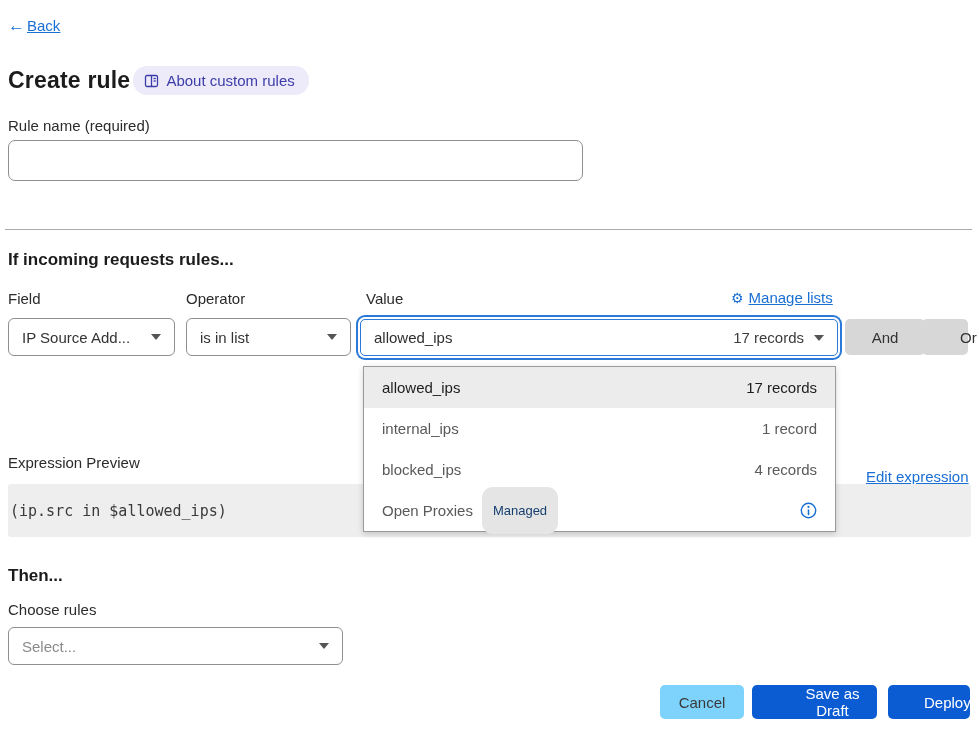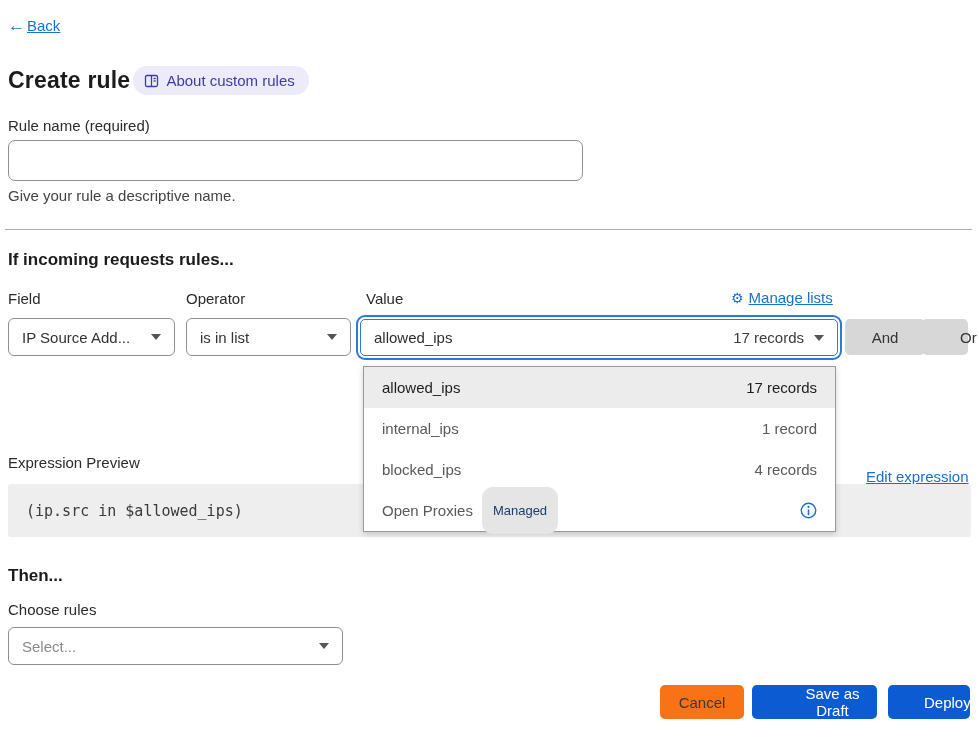--- a/index.html
+++ b/index.html
@@ -74,32 +74,32 @@
   .managed-badge { background:#e5e5e5; color:#173f6d; font-size:13px; border-radius:11px;
     padding:16px 11px; margin-left:9px; }
   .info-icon { margin-left:auto; display:flex; align-items:center; cursor:pointer; }
 
   
   .expr-label { position:absolute; left:8px; top:454px; font-size:15px; color:#2b2b2b; }
   .edit-expression { position:absolute; left:866px; top:453px; }
   .expr-block { position:absolute; left:8px; top:484px; width:963px; height:53px;
     background:#eeeeee; border-radius:3px; display:flex; align-items:center; }
   .expr-code { font-family:"DejaVu Sans Mono", monospace; font-size:15px; color:#3a3a3a;
-    padding-left:18px; }
+    padding-left:2px; }
 
   
   .then-heading { position:absolute; left:8px; top:566px; }
   .action-label { position:absolute; left:8px; top:601px; }
   .action-select { left:8px; top:627px; width:335px; }
   .placeholder { color:#8a8a8a; }
 
   
   .footer-btn { position:absolute; top:685px; height:34px; border:none; border-radius:5px;
     font-size:15px; font-family:"Liberation Sans", sans-serif; cursor:pointer; }
-  .cancel-btn { left:660px; width:84px; background:#f97316; color:#3a3a3a; }
+  .cancel-btn { left:660px; width:84px; background:#7dd3fc; color:#3a3a3a; }
   .primary { background:#0b5cd3; color:#ffffff;padding-left:36px; }
   .save-draft-btn { left:752px; width:125px; }
   .deploy-btn { left:888px; width:82px; }
 </style>
 </head>
 <body>
 
 <div class="page">
 
   <div class="back-wrap">
@@ -116,21 +116,20 @@
           <line x1="9.5" y1="4.5" x2="11.8" y2="4.5"></line>
           <line x1="9.5" y1="7" x2="11.8" y2="7"></line>
         </svg>
       </span>
       <span>About custom rules</span>
     </span>
   </div>
 
   <div class="field-label rule-name-label">Rule name (required)</div>
   <input class="rule-name-input" type="text" value="" style="">
-  <div class="rule-helper">Give your rule a descriptive name.</div>
 
   <div class="divider"></div>
 
   <div class="section-heading match-heading">If incoming requests rules...</div>
 
   <div class="col-label" style="left:8px;">Field</div>
   <div class="col-label" style="left:186px;">Operator</div>
   <div class="col-label" style="left:366px;">Value</div>
 
   <div class="manage-lists">

